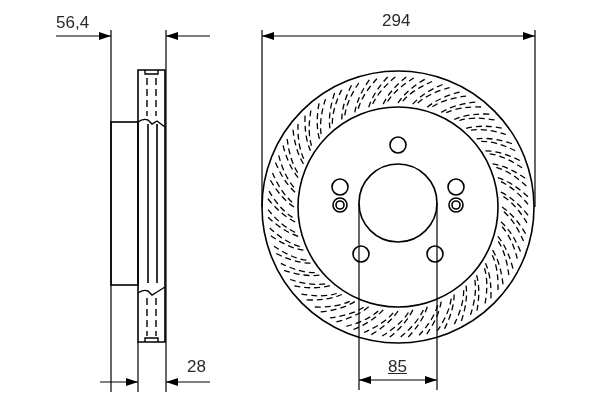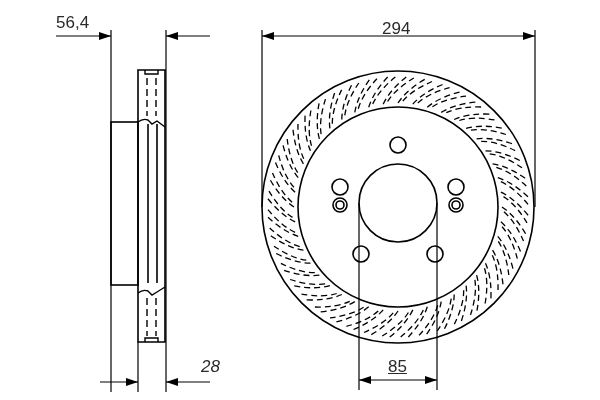--- a/index.html
+++ b/index.html
@@ -167,15 +167,15 @@
     <circle cx="456" cy="205" r="4"></circle>
 
     <line x1="359" y1="203" x2="359" y2="390" stroke-width="1.2"></line>
     <line x1="437" y1="203" x2="437" y2="390" stroke-width="1.2"></line>
     <line x1="398" y1="380" x2="359" y2="380" stroke-width="1.2" marker-end="url(#arrow)"></line>
     <line x1="398" y1="380" x2="437" y2="380" stroke-width="1.2" marker-end="url(#arrow)"></line>
   </g>
 </svg>
 
 <div class="dim-label" style="left:56px; top:14px;">56,4</div>
-<div class="dim-label" style="left:201px; top:358px;font-style:italic;">28</div>
-<div class="dim-label" style="left:382px; top:12px;margin-top:8px;">294</div>
+<div class="dim-label" style="left:187px; top:358px;">28</div>
+<div class="dim-label" style="left:382px; top:12px;">294</div>
 <div class="dim-label" style="left:388px; top:358px;text-decoration:underline;">85</div>
 
 </body></html>

